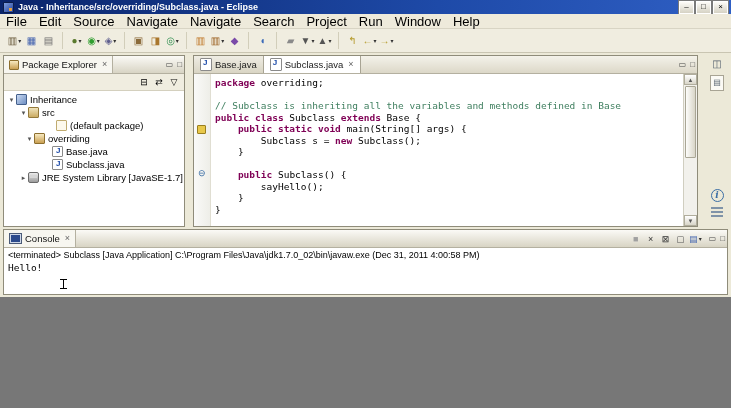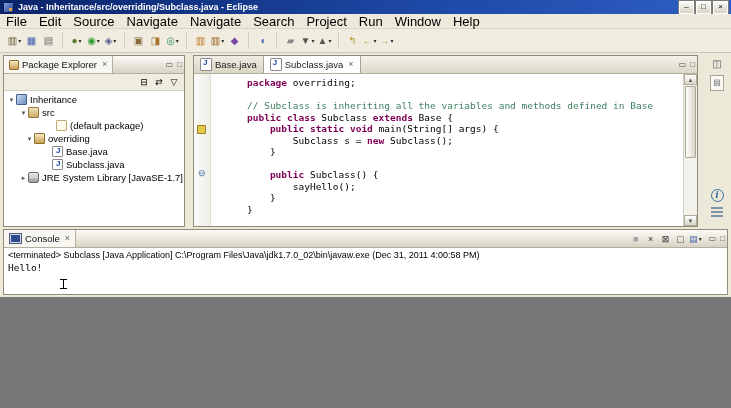--- a/index.html
+++ b/index.html
@@ -68,21 +68,21 @@
   .ficon{width:10px;height:11px;background:#fff;border:1px solid #8a8a8a;position:relative;border-radius:1px;}
   .ficon::after{content:"J";position:absolute;left:2px;top:-1px;font:bold 8px "Liberation Sans",sans-serif;color:#1a49a8;}
   .ebody{flex:1;display:flex;min-height:0;}
   .gutter{width:16px;flex:0 0 16px;background:linear-gradient(90deg,#fafaf8,#eeeee8);
     border-right:1px solid #e0ded2;position:relative;}
   .gmark{position:absolute;left:3px;width:7px;height:7px;background:#e8c84a;
     border:1px solid #9a7f1f;border-radius:1px;}
   .gfold{position:absolute;left:4px;font-size:9px;color:#3b6ea5;line-height:11px;}
   .codewrap{flex:1;background:#fff;padding:3px 0 0 4px;white-space:pre;overflow:hidden;
     font:9.5px "DejaVu Sans Mono",monospace;}
-  .cline{height:11.5px;line-height:11.5px;margin-left:32px;}
+  .cline{height:11.5px;line-height:11.5px;}
   .kw{color:#7f0055;font-weight:bold;}
   .cm{color:#3f7f5f;}
   .pl{color:#000;}
   .vscroll{width:13px;flex:0 0 13px;background:#f2f1ec;border-left:1px solid #d0cec0;
     display:flex;flex-direction:column;}
   .sbtn{height:11px;flex:0 0 11px;font-size:6px;text-align:center;line-height:11px;color:#555;
     background:linear-gradient(#ffffff,#d8d5c8);border:1px solid #b0ad9c;box-sizing:border-box;}
   .sthumb{height:70px;flex:0 0 70px;margin:1px;background:linear-gradient(90deg,#fdfdfb,#d9d6c8);
     border:1px solid #a9a695;border-radius:1px;}
   .sfill{flex:1;}

